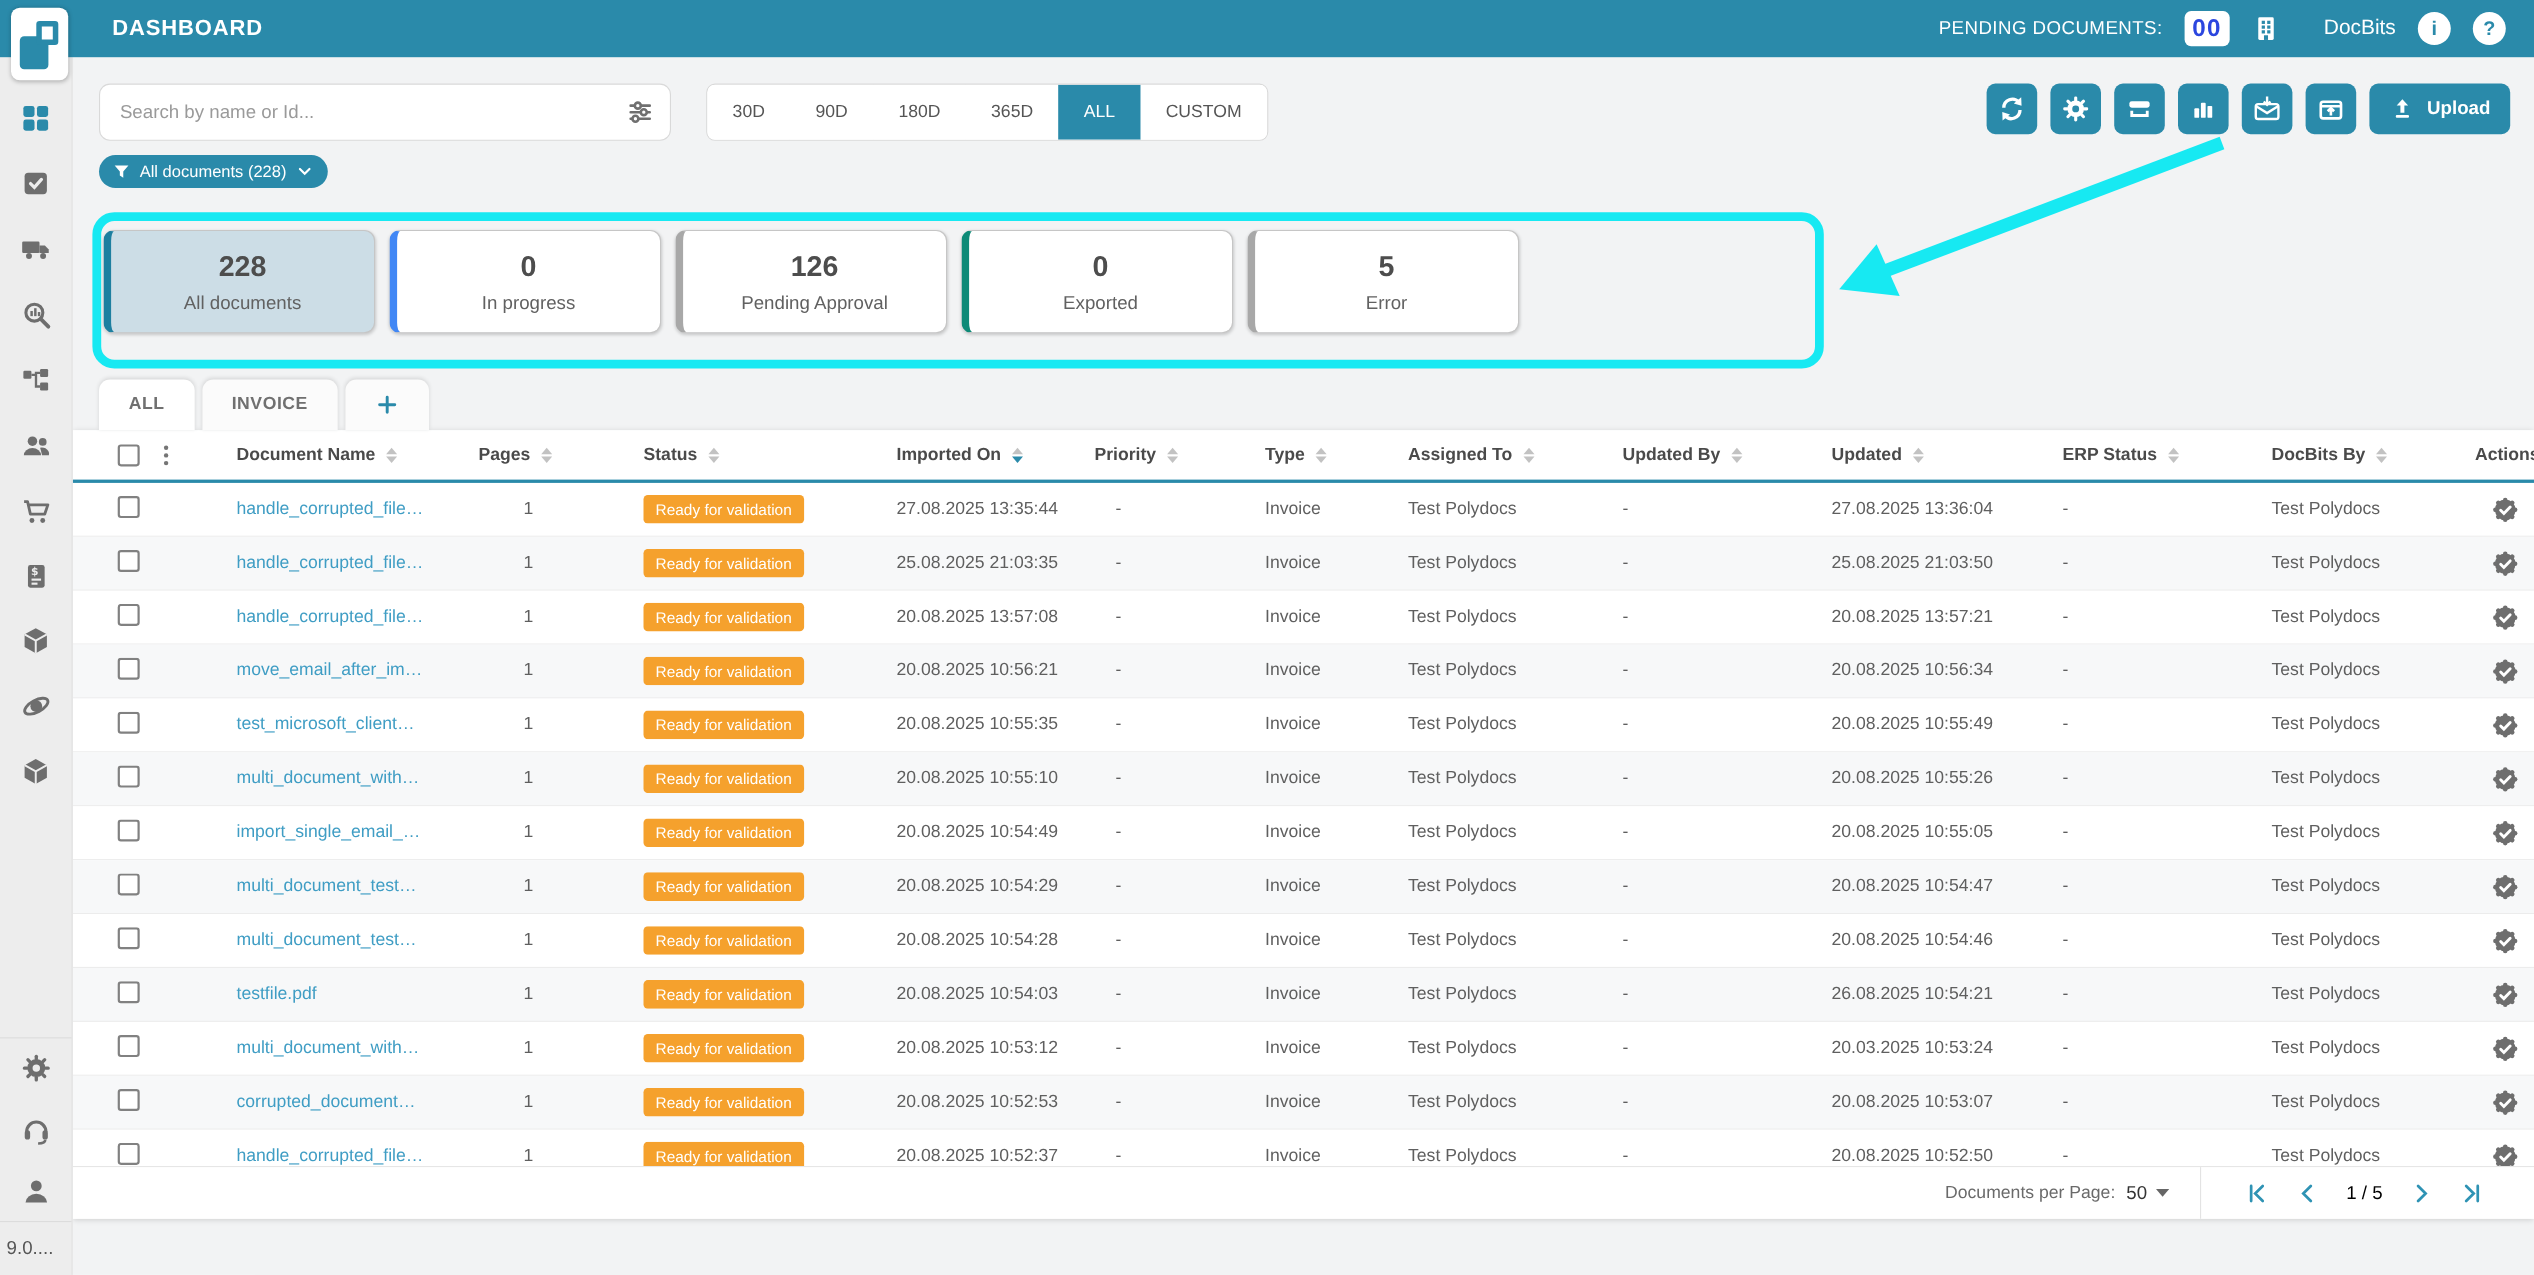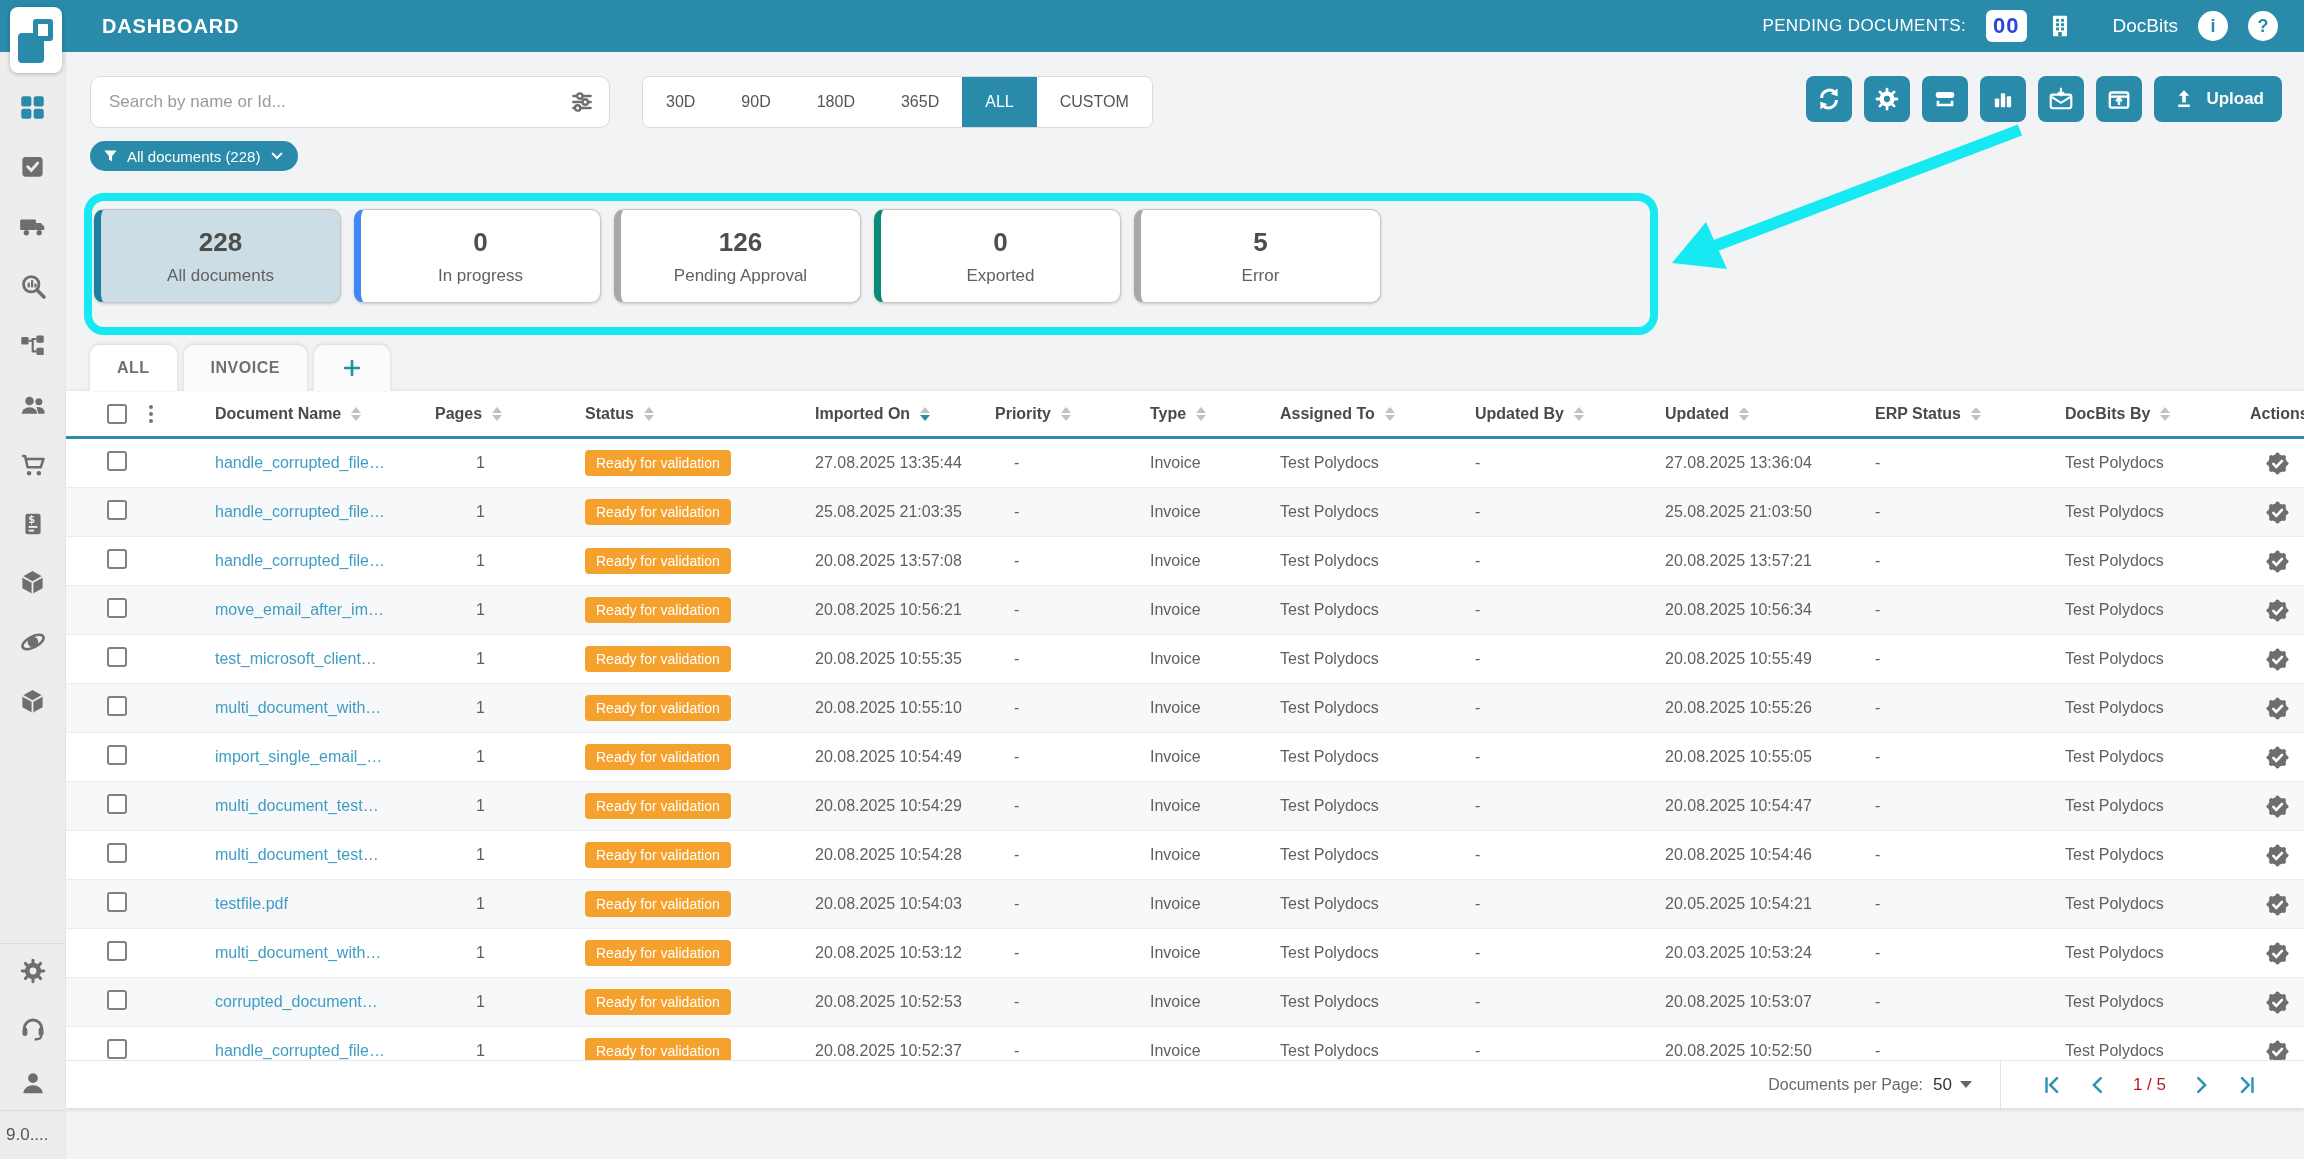--- a/index.html
+++ b/index.html
@@ -123,21 +123,21 @@
   
   .pager {
     position:absolute; left:0; right:0; bottom:0; height:48px; background:#fff;
     border-top:1px solid #e6e6e6; display:flex; align-items:center; justify-content:flex-end; z-index:5;
   }
   .perpage { display:flex; align-items:center; gap:10px; font-size:16px; color:#6a6a6a; padding-right:28px; }
   .perpage-value { color:#333; font-size:17px; display:flex; align-items:center; gap:8px; cursor:pointer; }
   .caret-down { width:0; height:0; border-left:6px solid transparent; border-right:6px solid transparent; border-top:7px solid #666; }
   .pager-divider { width:1px; height:48px; background:#e3e3e3; }
   .pager-nav { display:flex; align-items:center; gap:24px; padding:0 46px 0 40px; }
-  .page-indicator { font-size:17px; color:#b91c1c; }
+  .page-indicator { font-size:17px; color:#000000; }
   .pg-btn { cursor:pointer; color:#2f93b4; display:flex; }
 
   
   .sidebar {
     position:absolute; left:0; top:52px; width:66px; bottom:0; background:#ededed;
     display:flex; flex-direction:column; align-items:stretch; z-index:10;
     border-right:1px solid #e2e2e2;
   }
   .side-main { display:flex; flex-direction:column; align-items:center; gap:32px; padding-top:42px; }
   .side-spacer { flex:1; }
@@ -873,21 +873,21 @@
       <div class="grid-cols row">
         <div class="td td-select"><span class="checkbox"></span></div>
         <div class="td"><span class="doc-link">testfile.pdf</span></div>
         <div class="td td-pages">1</div>
         <div class="td"><span class="badge">Ready for validation</span></div>
         <div class="td">20.08.2025 10:54:03</div>
         <div class="td td-priority">-</div>
         <div class="td">Invoice</div>
         <div class="td">Test Polydocs</div>
         <div class="td">-</div>
-        <div class="td">20.05.2025 10:54:21</div>
+        <div class="td">26.08.2025 10:54:21</div>
         <div class="td">-</div>
         <div class="td">Test Polydocs</div>
         <div class="td actions-cell">
           <span class="icon" style="color: rgb(110, 110, 110);">
             <svg width="25" height="25" viewBox="0 0 24 24" fill="currentColor">
               <circle cx="12" cy="12" r="9"></circle>
               <g>
                 <circle cx="12" cy="3.4" r="2" transform="rotate(0 12 12)"></circle>
                 <circle cx="12" cy="3.4" r="2" transform="rotate(45 12 12)"></circle>
                 <circle cx="12" cy="3.4" r="2" transform="rotate(90 12 12)"></circle>

